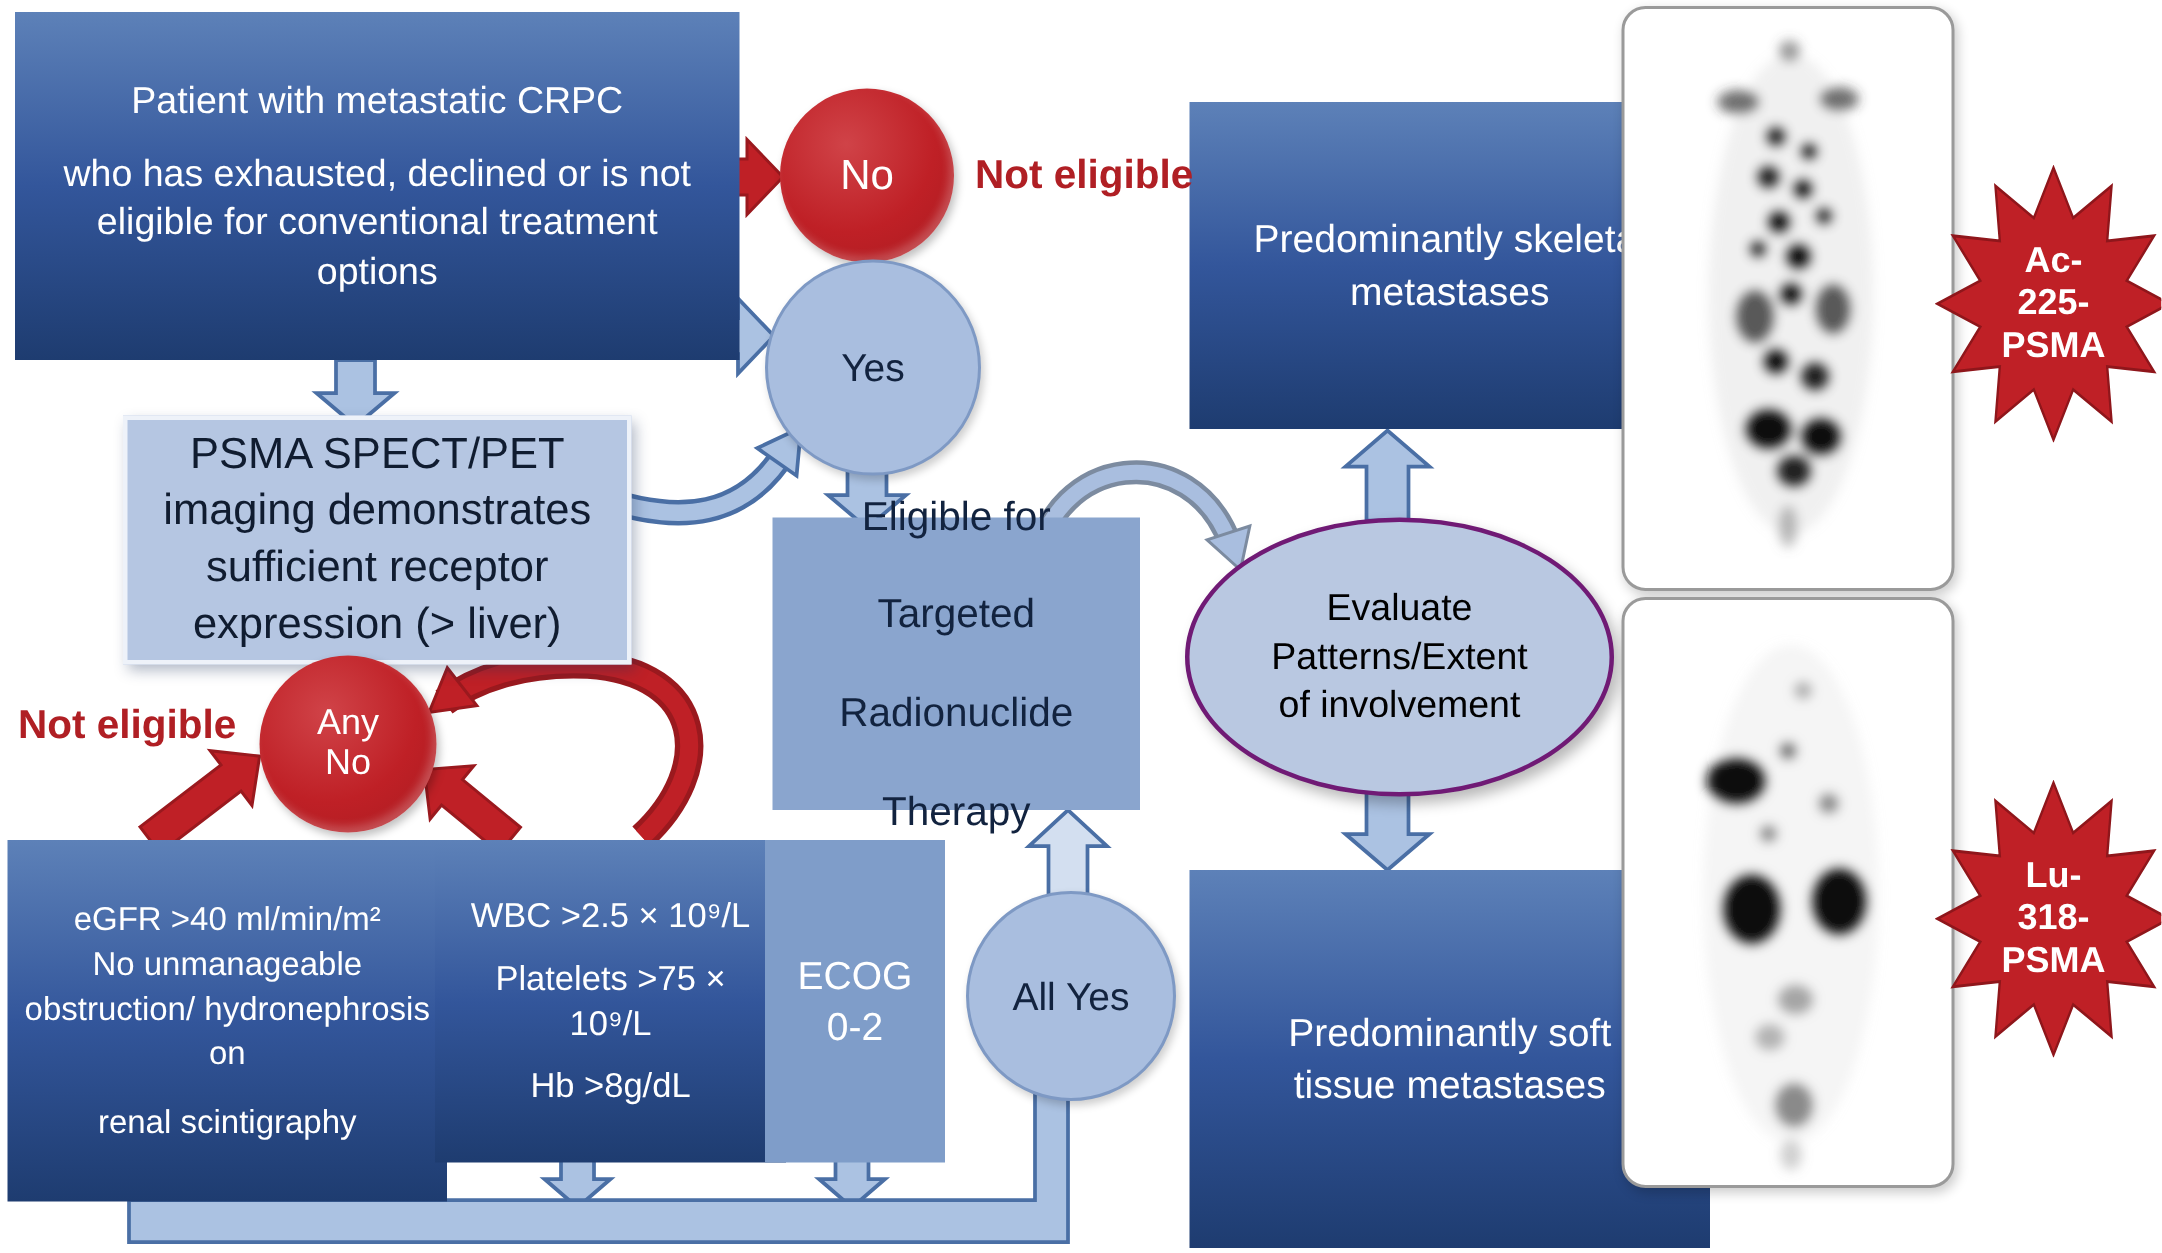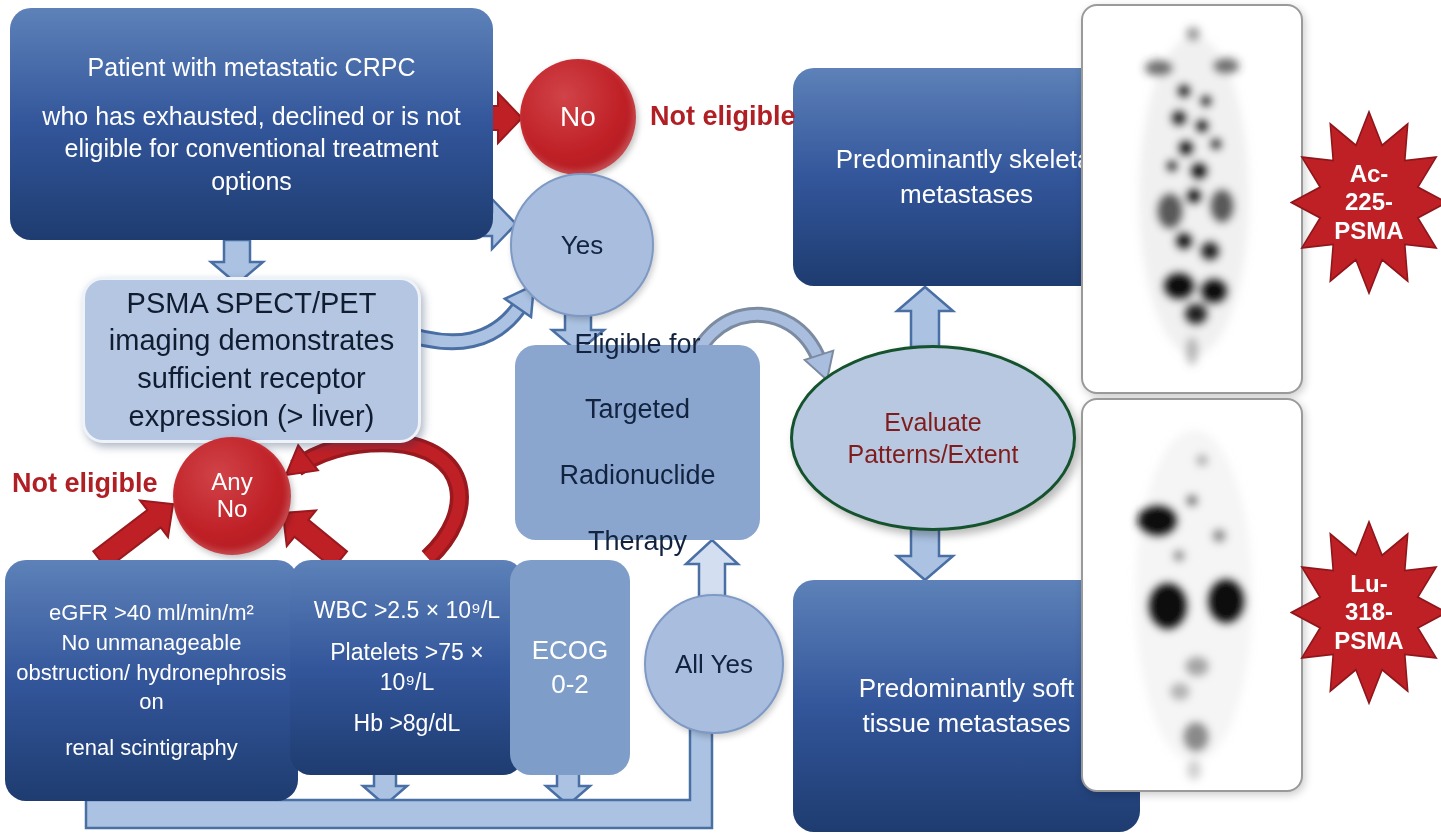--- a/index.html
+++ b/index.html
@@ -1,29 +1,29 @@
 <!DOCTYPE html>
 <html><head>
 <meta charset="utf-8">
 <style>
   html,body{margin:0;padding:0;background:#fff;}
   .canvas{position:relative;width:1441px;height:835px;background:#fff;overflow:hidden;
           font-family:"Liberation Sans",sans-serif;}
   .node{position:absolute;z-index:1;display:flex;flex-direction:column;align-items:center;
-        justify-content:center;text-align:center;border-radius:21px;}
+        justify-content:center;text-align:center;}
   .grad{background:linear-gradient(180deg,#5d81b8 0%,#33569b 50%,#1e3c70 100%);color:#fff;}
   .flat-med{background:#7f9dc9;color:#fff;}
   .flat-elig{background:#8aa5ce;color:#12233f;}
   .lightbox{background:#b5c6e2;color:#101c30;border:3px solid #eef2f9;
             box-shadow:3px 4px 9px rgba(30,50,90,.35);}
   .circ{border-radius:50%;}
   .redcirc{background:radial-gradient(circle at 38% 32%,#d04348 0%,#bf2026 55%,#a91b20 100%);
            color:#fff;box-shadow:inset -3px -4px 6px rgba(255,255,255,.22),2px 3px 6px rgba(0,0,0,.25);}
   .bluecirc{background:#a9bedf;color:#12233f;border:2px solid #7e99c4;box-shadow:2px 3px 6px rgba(0,0,0,.2);}
-  .ellipse{background:#b9c8e1;color:#7f1d1d;border:3px solid #14532d;border-radius:50%;
+  .ellipse{background:#b9c8e1;color:#000000;border:3px solid #701a75;border-radius:50%;
            box-shadow:4px 5px 9px rgba(0,0,0,.28);}
   .redlabel{position:absolute;z-index:2;color:#b01f24;font-weight:bold;font-size:27px;}
   .panel{position:absolute;z-index:1;background:#fff;border:2px solid #9a9a9a;border-radius:16px;
          box-shadow:2px 3px 8px rgba(0,0,0,.2);overflow:hidden;}
   .panel svg{display:block;width:100%;height:100%;}
   .star{position:absolute;z-index:1;}
   .star svg{display:block;width:100%;height:100%;}
   .star .txt{position:absolute;inset:0;display:flex;flex-direction:column;align-items:center;
              justify-content:center;color:#fff;font-weight:bold;font-size:24px;line-height:1.18;}
   .arrows{position:absolute;left:0;top:0;z-index:0;}
@@ -121,20 +121,21 @@
   <div class="node flat-elig" style="left:515px;top:345px;width:245px;height:195px;font-size:27px;line-height:1.28;gap:31px;">
     <div>Eligible for</div>
     <div>Targeted</div>
     <div>Radionuclide</div>
     <div>Therapy</div>
   </div>
 
   <div class="node ellipse" style="left:790px;top:345px;width:280px;height:180px;font-size:25px;line-height:1.3;">
     <div>Evaluate</div>
     <div>Patterns/Extent</div>
+    <div>of involvement</div>
   </div>
 
   <div class="node grad" style="left:793px;top:68px;width:267px;height:218px;font-size:26px;padding:0 40px;line-height:1.35;">
     <div>Predominantly skeletal metastases</div>
   </div>
 
   <div class="node grad" style="left:793px;top:580px;width:267px;height:220px;font-size:26px;padding:16px 40px;line-height:1.35;">
     <div>Predominantly soft tissue metastases</div>
   </div>
 

